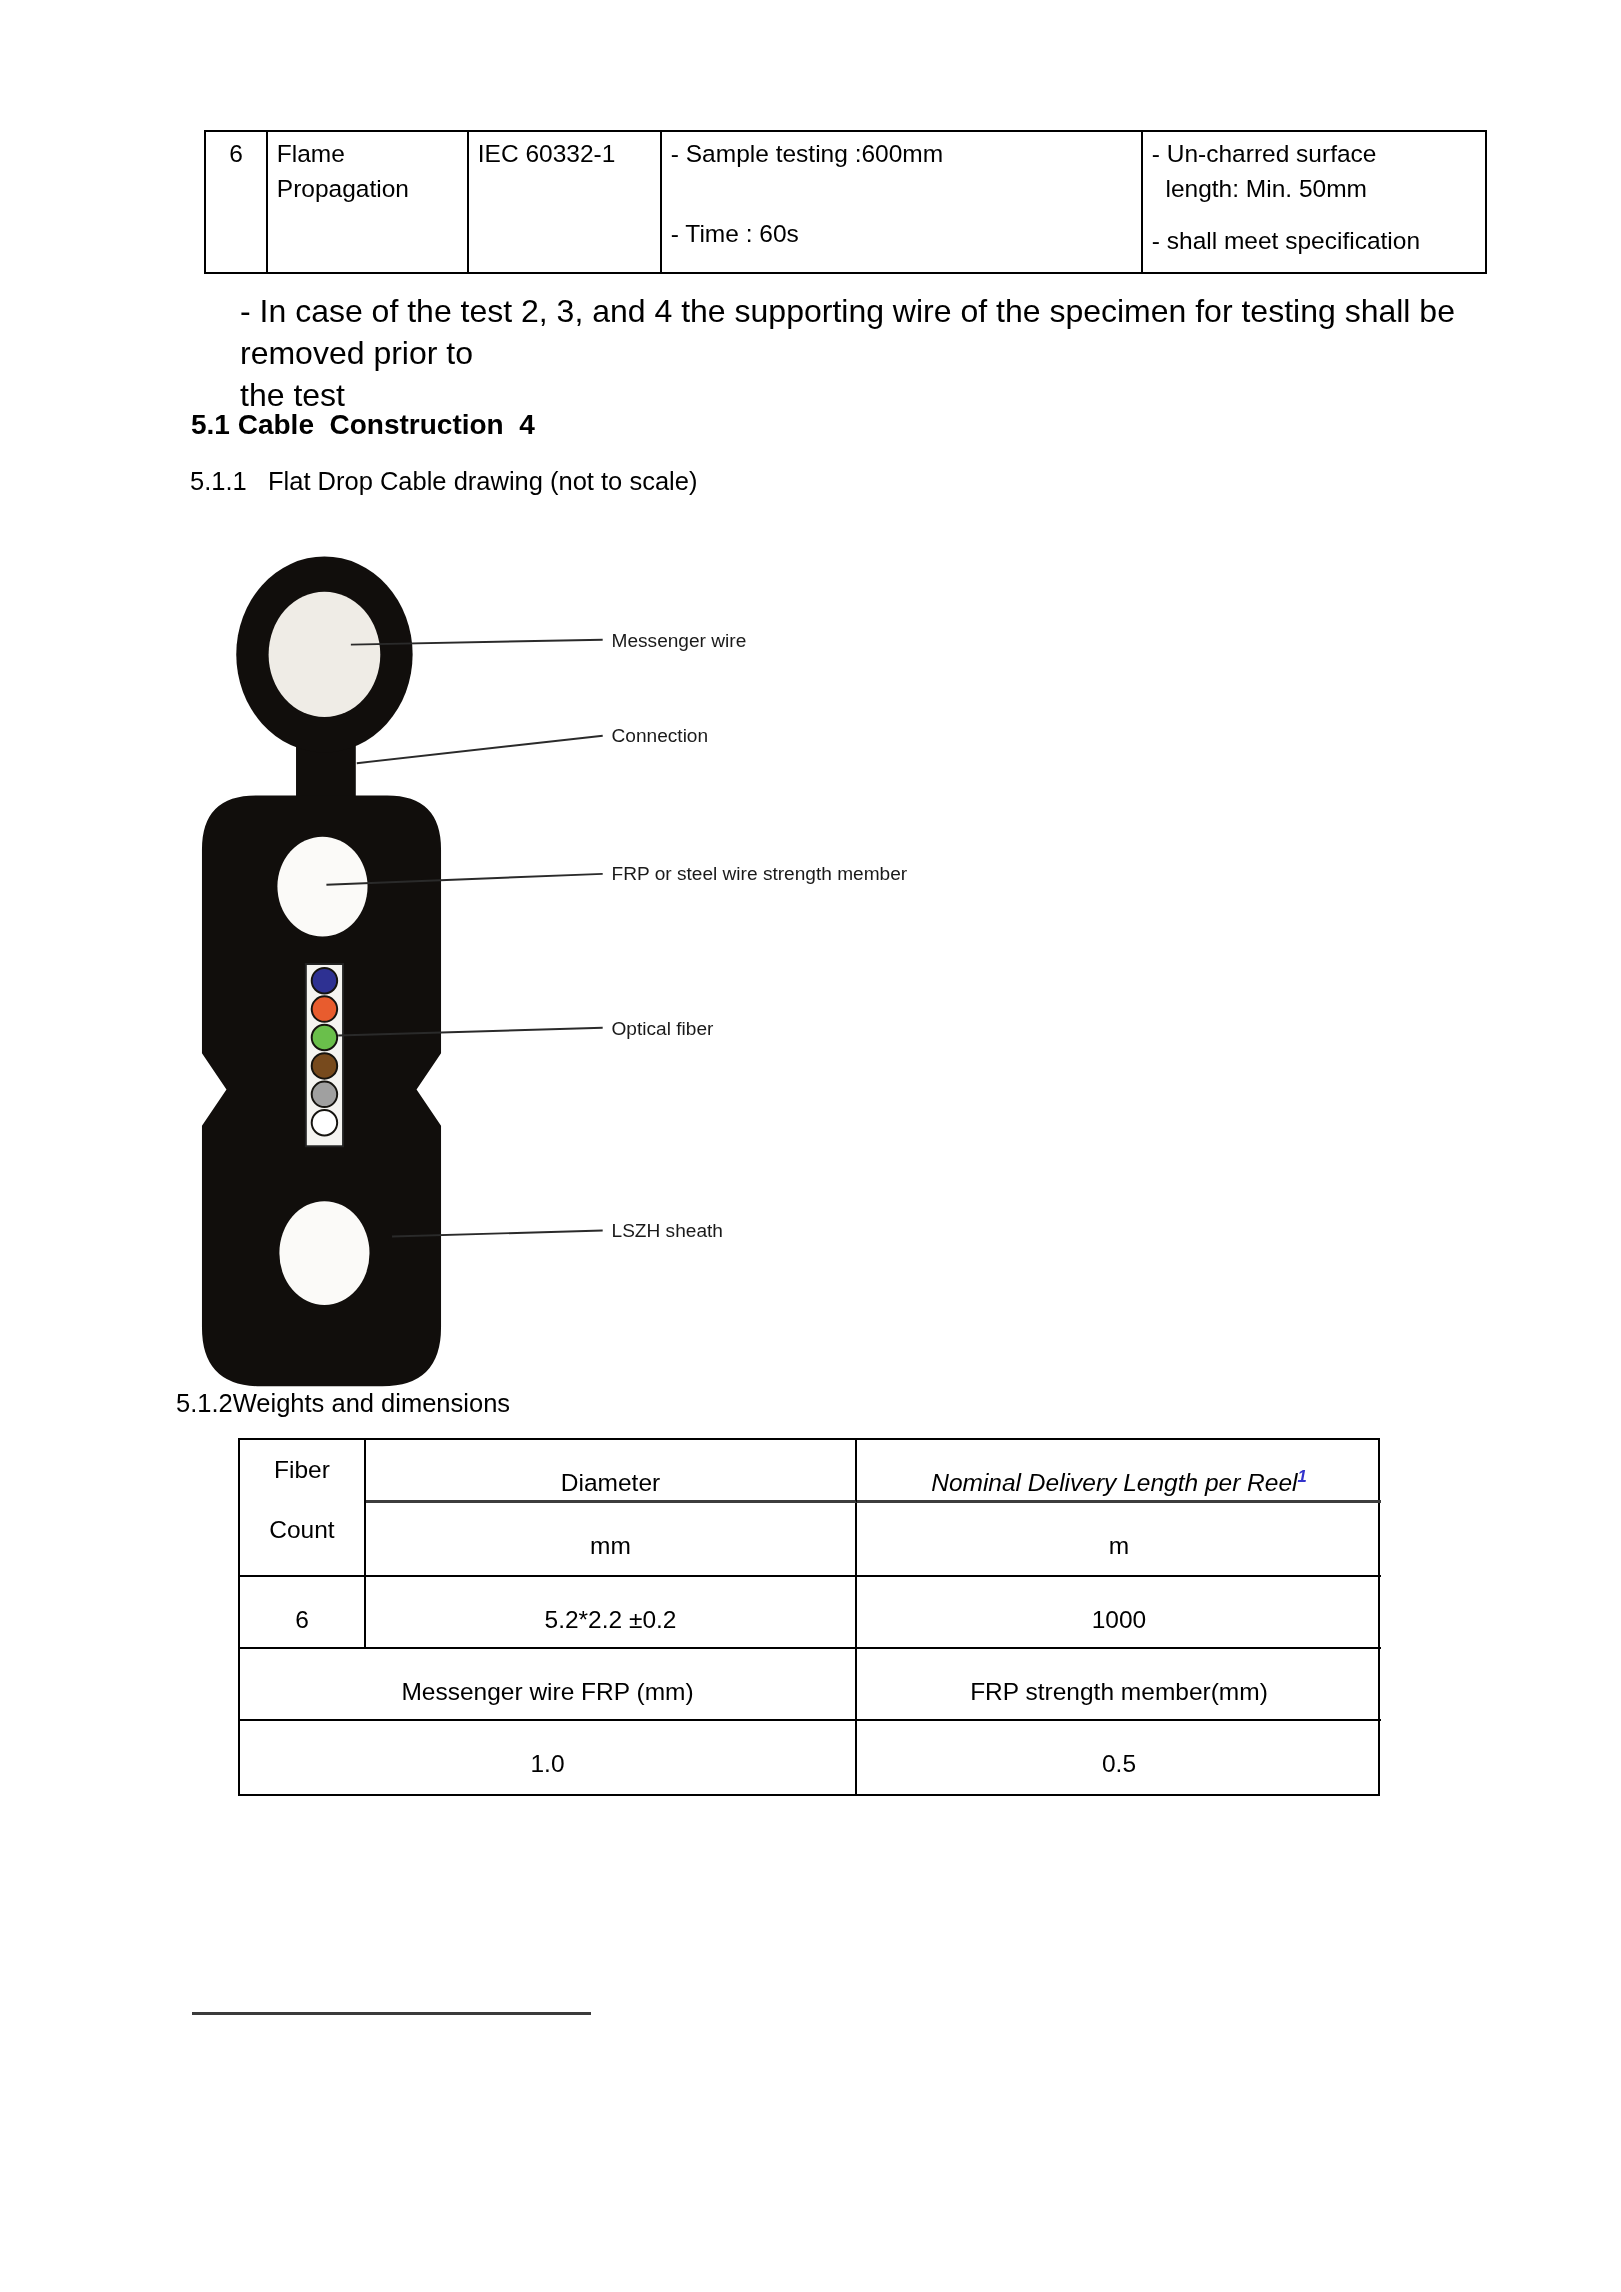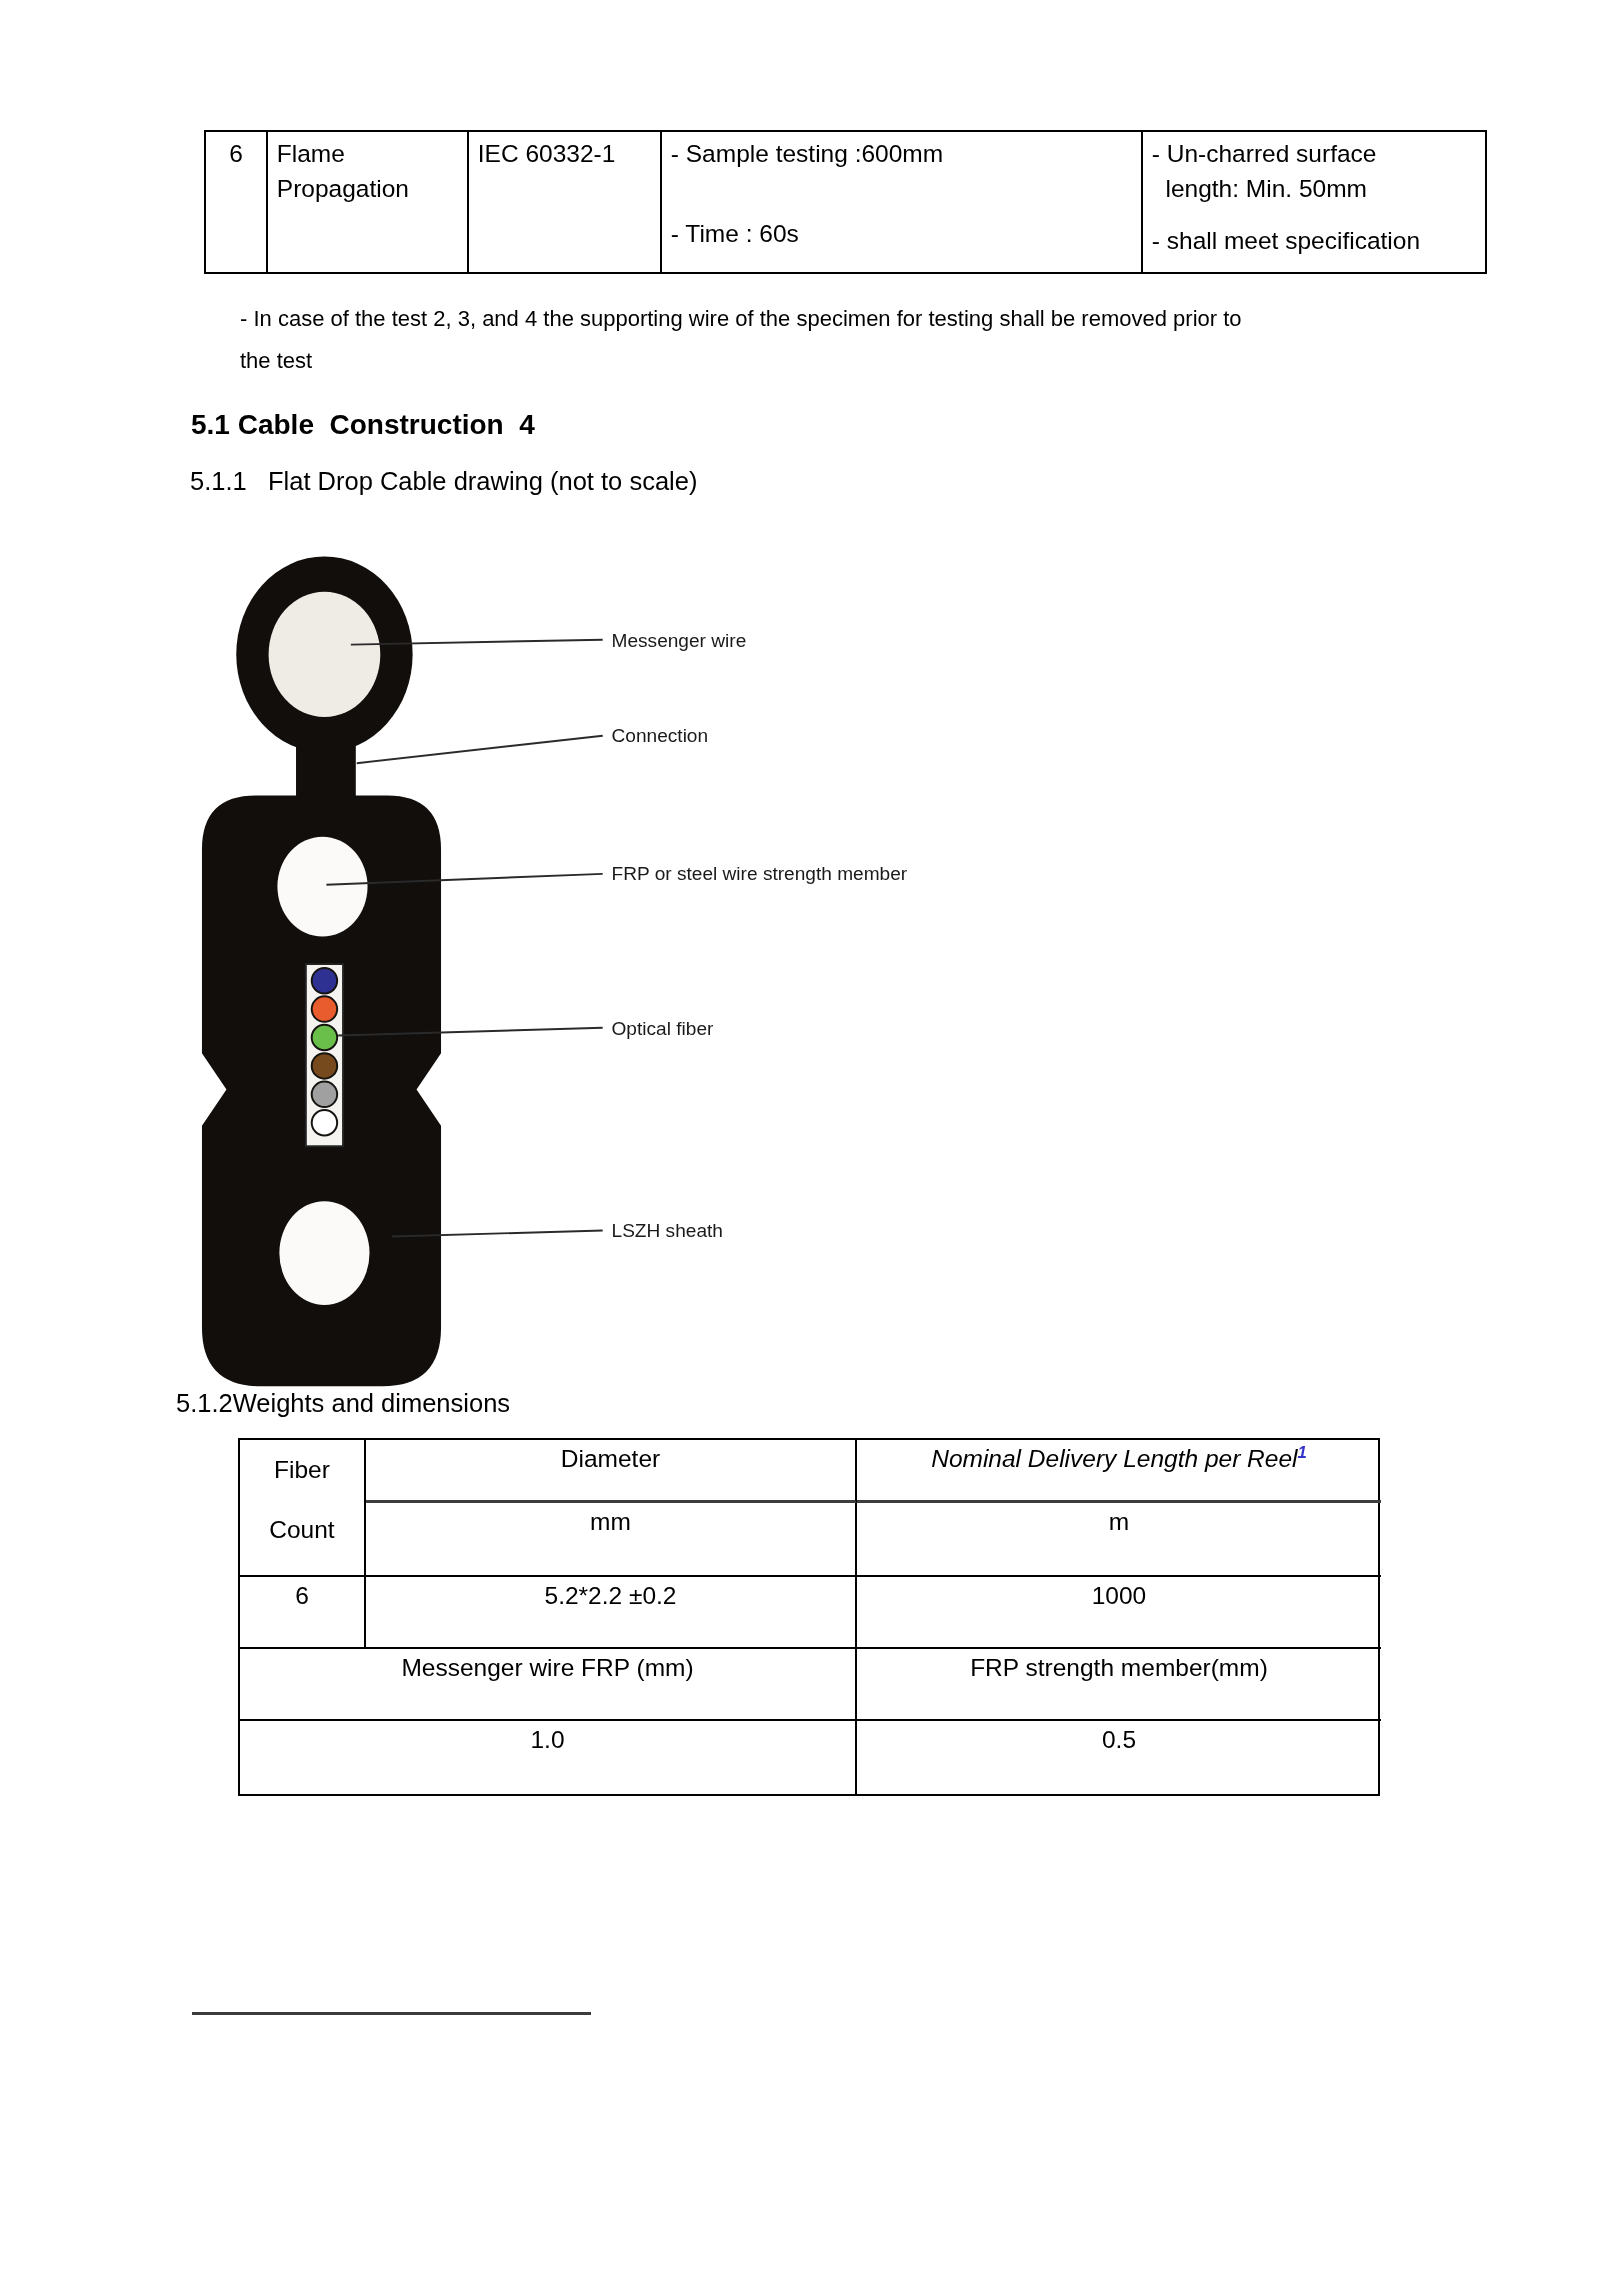--- a/index.html
+++ b/index.html
@@ -14,38 +14,38 @@
     border:2.9px solid #000;box-sizing:border-box;
     font-size:24.5px;line-height:35px;
   }
   .test-table .cell{box-sizing:border-box;padding:3.9px 7.8px 0 8.8px;}
   .test-table .cell + .cell{border-left:2px solid #000;}
   .cell-center{text-align:center;padding-left:0 !important;padding-right:0 !important;}
   .cond-line2{display:block;margin-top:45px;}
   .req-line2{display:block;padding-left:13.7px;}
   .req-line3{display:block;margin-top:17.6px;}
   
-  .note{position:absolute;left:240px;top:290px;width:1294px;font-size:22px;line-height:42px;margin-top:8px;}
+  .note{position:absolute;left:240px;top:290px;width:1294px;font-size:32px;line-height:42px;}
   
   .h51{position:absolute;left:191px;top:409px;font-size:28px;font-weight:bold;white-space:pre-wrap;}
   .h511{position:absolute;left:190px;top:467px;font-size:25.5px;white-space:pre-wrap;}
   .h512{position:absolute;left:176px;top:1389px;font-size:25.5px;white-space:pre-wrap;}
   
   .diagram{position:absolute;left:147px;top:529px;}
   .diagram text{font-family:"Liberation Sans",sans-serif;font-size:19.5px;fill:#1a1a1a;}
   
   .dims-table{
     position:absolute;left:238px;top:1438px;width:1142px;
     display:grid;
     grid-template-columns:126px 491px 524px;
     grid-template-rows:63px 74px 72px 72px 73px;
     border:2.9px solid #000;box-sizing:border-box;
     font-size:24.5px;line-height:35px;text-align:center;
   }
-  .dims-table .dcell{box-sizing:border-box;padding-top:1px;}
+  .dims-table .dcell{box-sizing:border-box;padding-top:25px;}
   .bR{border-right:2px solid #000;}
   .bB{border-bottom:2px solid #000;}
   .bB-thick{border-bottom:3.9px solid #3d3d3d;}
   .fiber-count{grid-row:1/3;grid-column:1;display:flex;flex-direction:column;align-items:center;gap:25.5px;padding-top:11.8px;box-sizing:border-box;}
   .span2{grid-column:1/3;}
   .sup1{color:#3333cc;font-size:16.7px;vertical-align:super;line-height:0;font-weight:bold;}
   
   .footnote-rule{position:absolute;left:192px;top:2012px;width:399px;height:2.9px;background:#3b3b3b;}
 </style>
 </head>

